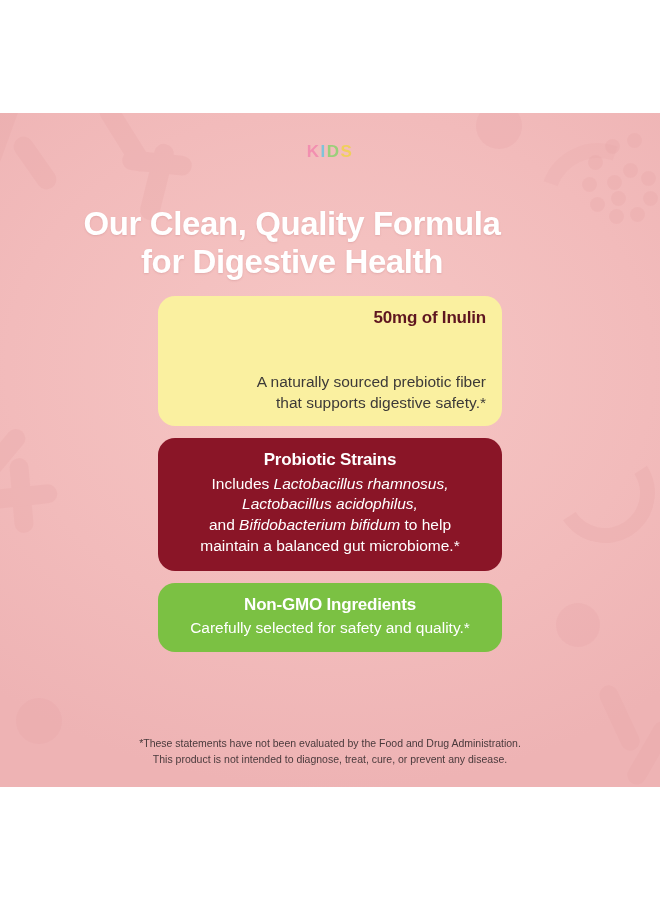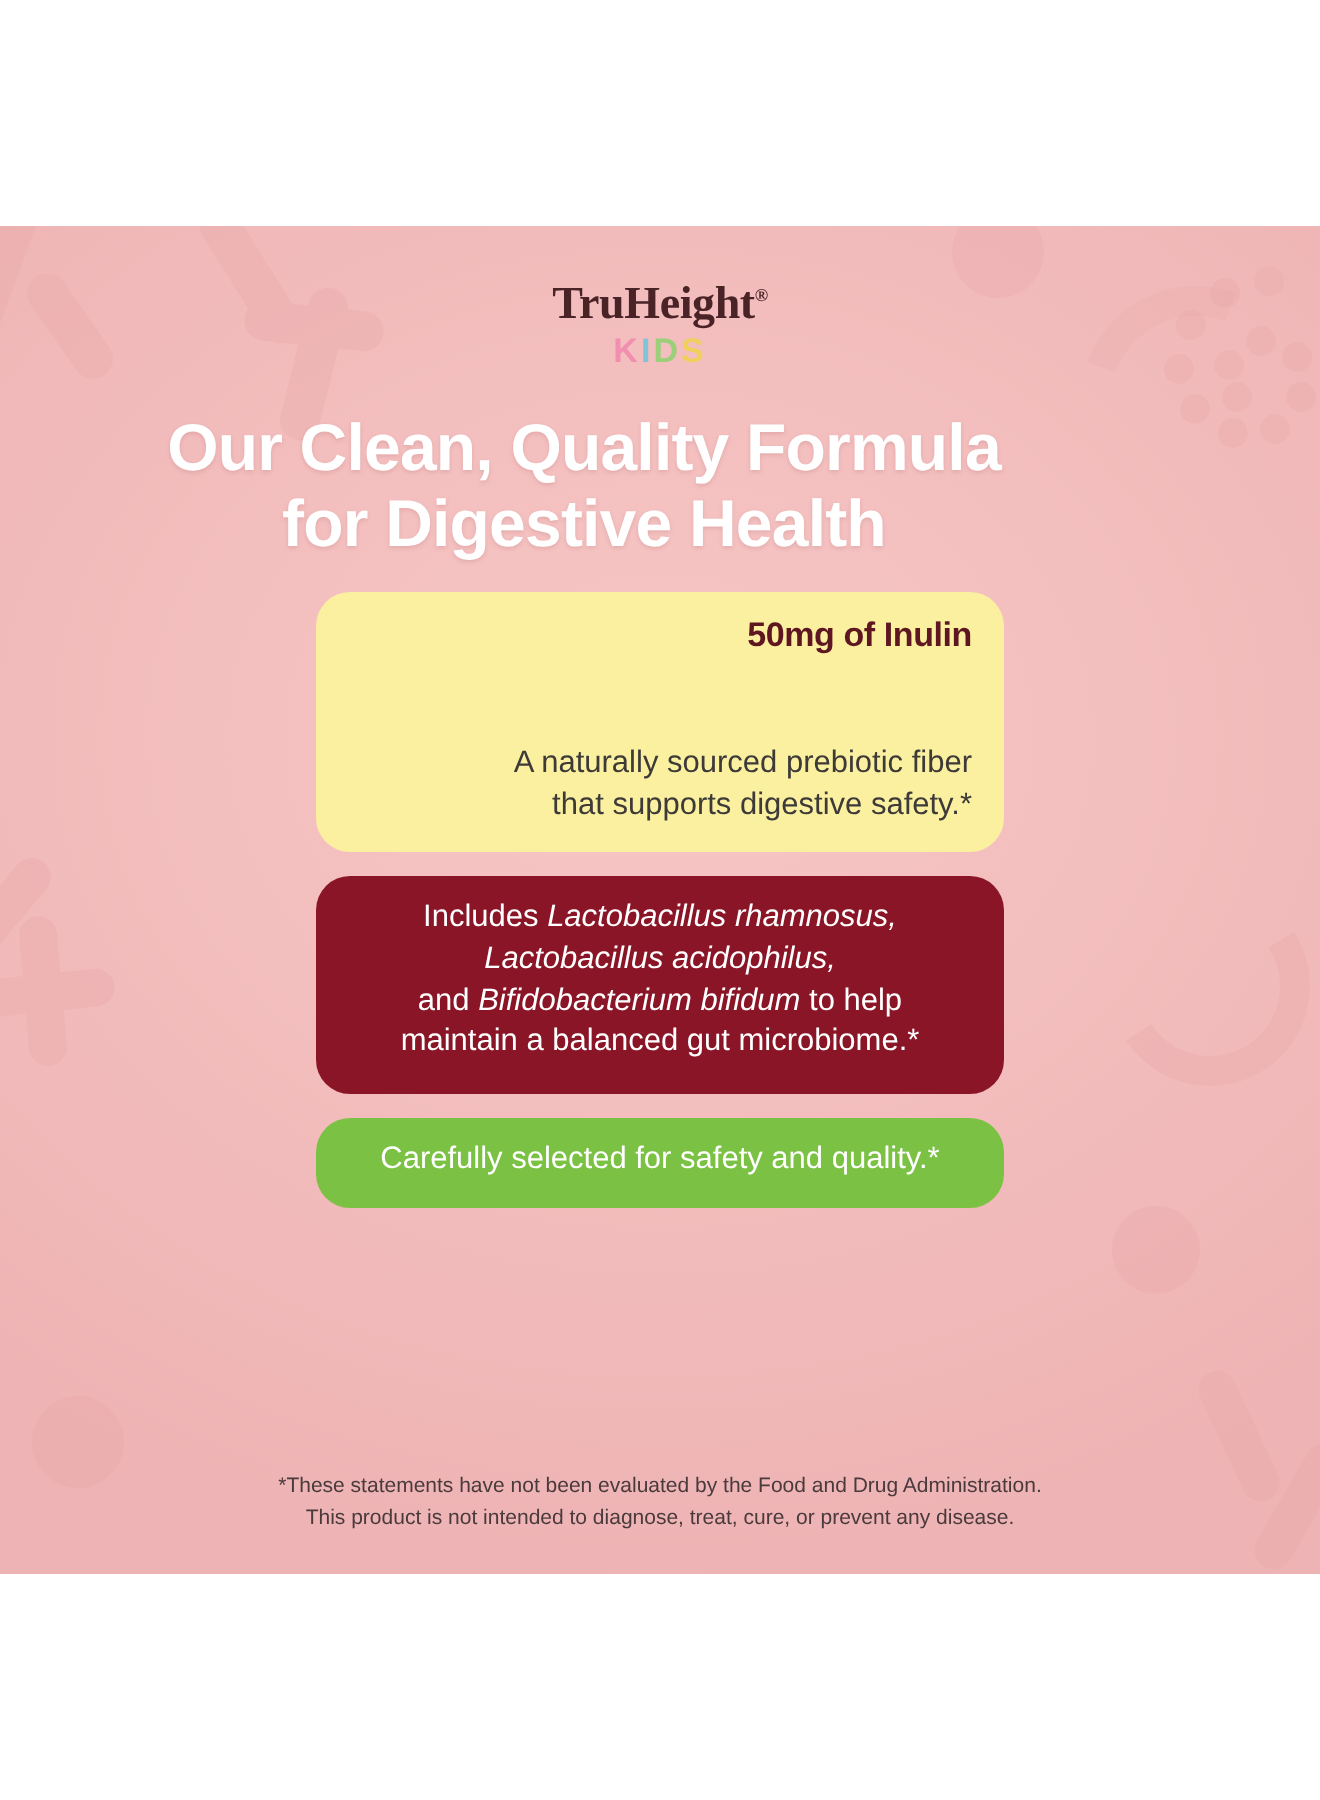--- a/index.html
+++ b/index.html
@@ -219,21 +219,20 @@
     <div class="curve" style="left:540px; top:30px; width:86px; height:86px; border-color:#e8a7a8 transparent transparent transparent; transform:rotate(-25deg); opacity:.20;"></div>
 
     <div class="deco" style="left:600px; top:560px; width:110px; height:120px;">
       <div class="arm" style="left:10px; top:10px; width:19px; height:70px; transform:rotate(-25deg);"></div>
       <div class="arm" style="left:40px; top:45px; width:19px; height:70px; transform:rotate(30deg);"></div>
     </div>
 
   </div>
 
   <div id="logo-wrap">
-    <div id="logo-word"><span>Tru</span><span>Height</span><span class="reg">®</span></div>
     <div id="logo-kids">
       <span style="color:#f28fb0">K</span><span style="color:#7fc4d8">I</span><span style="color:#9bcf7a">D</span><span style="color:#f0cf5c">S</span>
     </div>
   </div>
 
   <div id="heading">
     <div>Our Clean, Quality Formula</div>
     <div>for Digestive Health</div>
   </div>
 
@@ -241,30 +240,32 @@
 
     <div class="card yellow">
       <div class="card-title">50mg of Inulin</div>
       <div class="card-body">
         <div>A naturally sourced prebiotic fiber</div>
         <div>that supports digestive safety.*</div>
       </div>
     </div>
 
     <div class="card darkred">
+      <div class="card-title">Probiotic Strains</div>
       <div class="card-body">
         <div><span>Includes </span><em>Lactobacillus rhamnosus,</em></div>
         <div><em>Lactobacillus acidophilus,</em></div>
         <div><span>and </span><em>Bifidobacterium bifidum</em><span> to help</span></div>
         <div>maintain a balanced gut microbiome.*</div>
       </div>
     </div>
 
 
     <div class="card green">
+      <div class="card-title">Non-GMO Ingredients</div>
       <div class="card-body">
         <div>Carefully selected for safety and quality.*</div>
       </div>
     </div>
 
   </div>
 
   <div id="disclaimer">
     <div>*These statements have not been evaluated by the Food and Drug Administration.</div>
     <div>This product is not intended to diagnose, treat, cure, or prevent any disease.</div>

